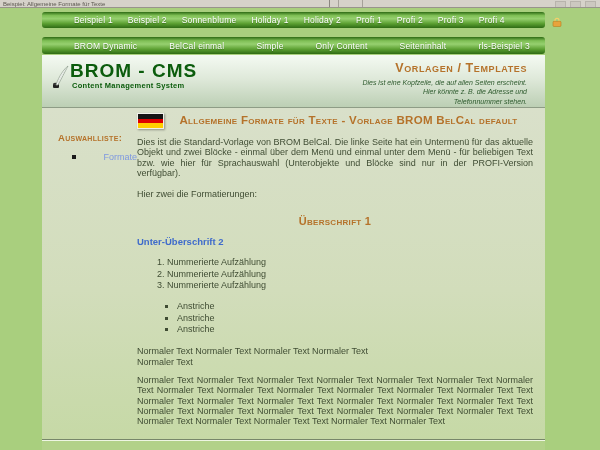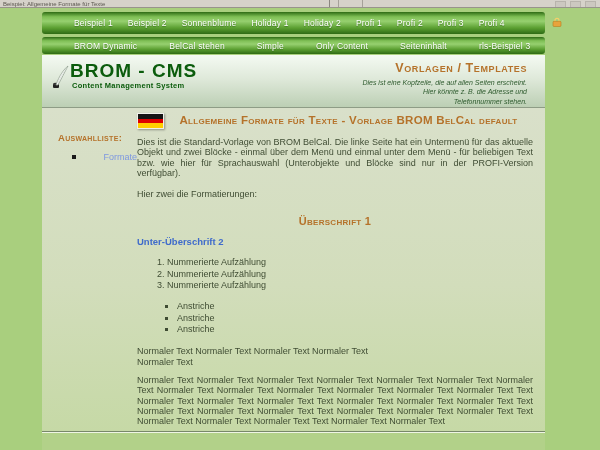--- a/index.html
+++ b/index.html
@@ -21,21 +21,21 @@
   }
   .tab-sep{position:absolute;top:0;height:7px;border-left:1px solid #a5a199;}
   .win-buttons{position:absolute;right:4px;top:1px;display:flex;gap:4px;}
   .win-buttons span{width:9px;height:5px;border:1px solid #b8b4ac;background:#ccc8c0;display:block;}
   
   .navbar{
     position:absolute;left:42px;width:503px;border-radius:3px;
     background:linear-gradient(180deg,#2e6b14 0%,#7fbf55 22%,#96d06f 42%,#5ca032 72%,#2e6b14 100%);
     display:flex;align-items:center;padding-left:32px;box-sizing:border-box;
   }
-  .navbar1{top:12px;height:22px;gap:15px;}
+  .navbar1{top:12px;height:16px;gap:15px;}
   .navbar2{top:37px;height:17px;gap:32px;}
   .nav-item{
     color:#fff;font-size:8.5px;text-decoration:none;white-space:nowrap;cursor:pointer;
     text-shadow:0 1px 1px rgba(20,60,5,.45);letter-spacing:.2px;
   }
   .padlock{position:absolute;left:552px;top:13px;width:10px;height:10px;}
   
   .site{
     position:absolute;left:42px;top:55px;width:503px;height:382px;
     display:flex;flex-direction:column;
@@ -65,21 +65,21 @@
   .site-body{
     flex:1;display:flex;box-sizing:border-box;
     background:linear-gradient(180deg,#d9e0ca 0%,#d2ddbb 55%,#c6d9a6 100%);
   }
   .sidebar{width:95px;flex:none;box-sizing:border-box;padding:24px 0 0 16px;}
   .sidebar-title{font-variant:small-caps;font-weight:bold;font-size:9.5px;color:#b5722a;letter-spacing:.3px;}
   .sidebar-list{margin:9px 0 0 14px;padding:0;list-style:none;}
   .sidebar-list li{display:flex;align-items:center;gap:11px;justify-content:space-between;}
   .sq-bullet{width:4px;height:4px;background:#1a1a1a;flex:none;}
   .sidebar-link{color:#7d98e0;font-size:9px;text-decoration:none;cursor:pointer;}
-  .main{flex:1;padding:4px 12px 4px 0;font-size:9px;color:#3f4c33;line-height:1.15;}
+  .main{flex:1;padding:4px 12px 12px 0;font-size:9px;color:#3f4c33;line-height:1.15;}
   .flag-row{display:flex;align-items:flex-start;margin-bottom:2px;}
   .flag{
     width:25px;height:14px;flex:none;margin-top:1px;
     border:1px solid #f0f0ea;box-shadow:1px 1px 2px rgba(0,0,0,.35);
     display:flex;flex-direction:column;
   }
   .flag div{flex:1;}
   .flag .f-black{background:#151515;}
   .flag .f-red{background:#dd0000;}
   .flag .f-gold{background:#ffce00;}
@@ -136,21 +136,21 @@
 
 <div class="padlock">
   <svg width="10" height="10" viewBox="0 0 10 10">
     <path d="M3,5 v-1.6 a2,2 0 0 1 4,0 V5" fill="none" stroke="#f5d06a" stroke-width="1.3"></path>
     <rect x="1" y="4.3" width="8" height="5.2" rx="1" fill="#e8a33c" stroke="#b67d1e" stroke-width="0.6"></rect>
   </svg>
 </div>
 
 <div class="navbar navbar2">
   <a class="nav-item">BROM Dynamic</a>
-  <a class="nav-item">BelCal stehen</a>
+  <a class="nav-item">BelCal einmal</a>
   <a class="nav-item">Simple</a>
   <a class="nav-item">Only Content</a>
   <a class="nav-item">Seiteninhalt</a>
   <a class="nav-item">rls-Beispiel 3</a>
 </div>
 
 <div class="site">
 
   <div class="site-header">
     <div class="logo-block">

